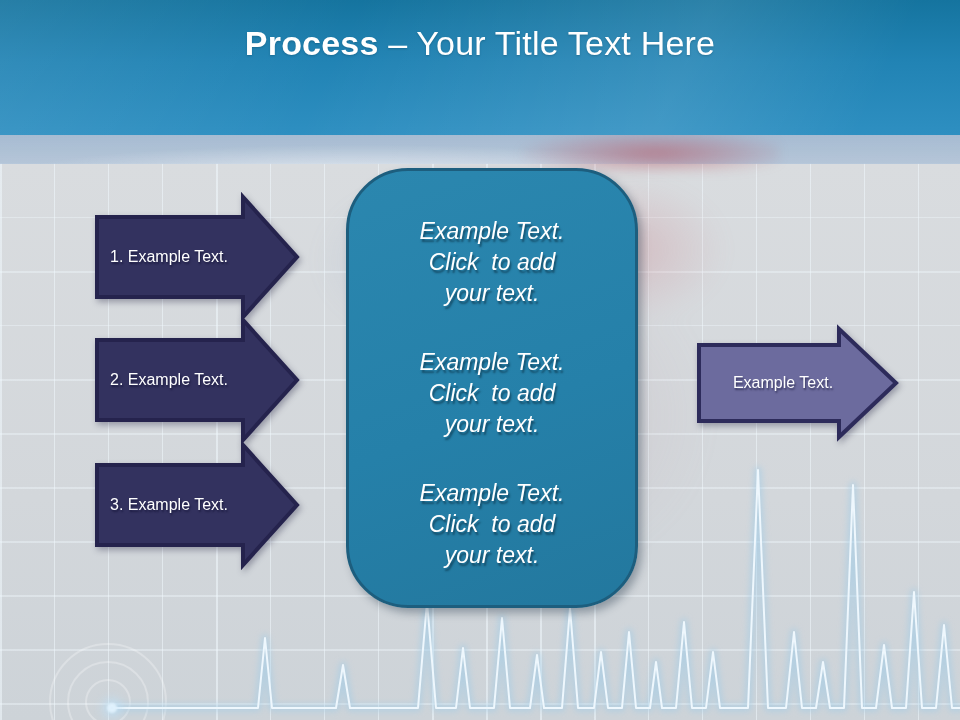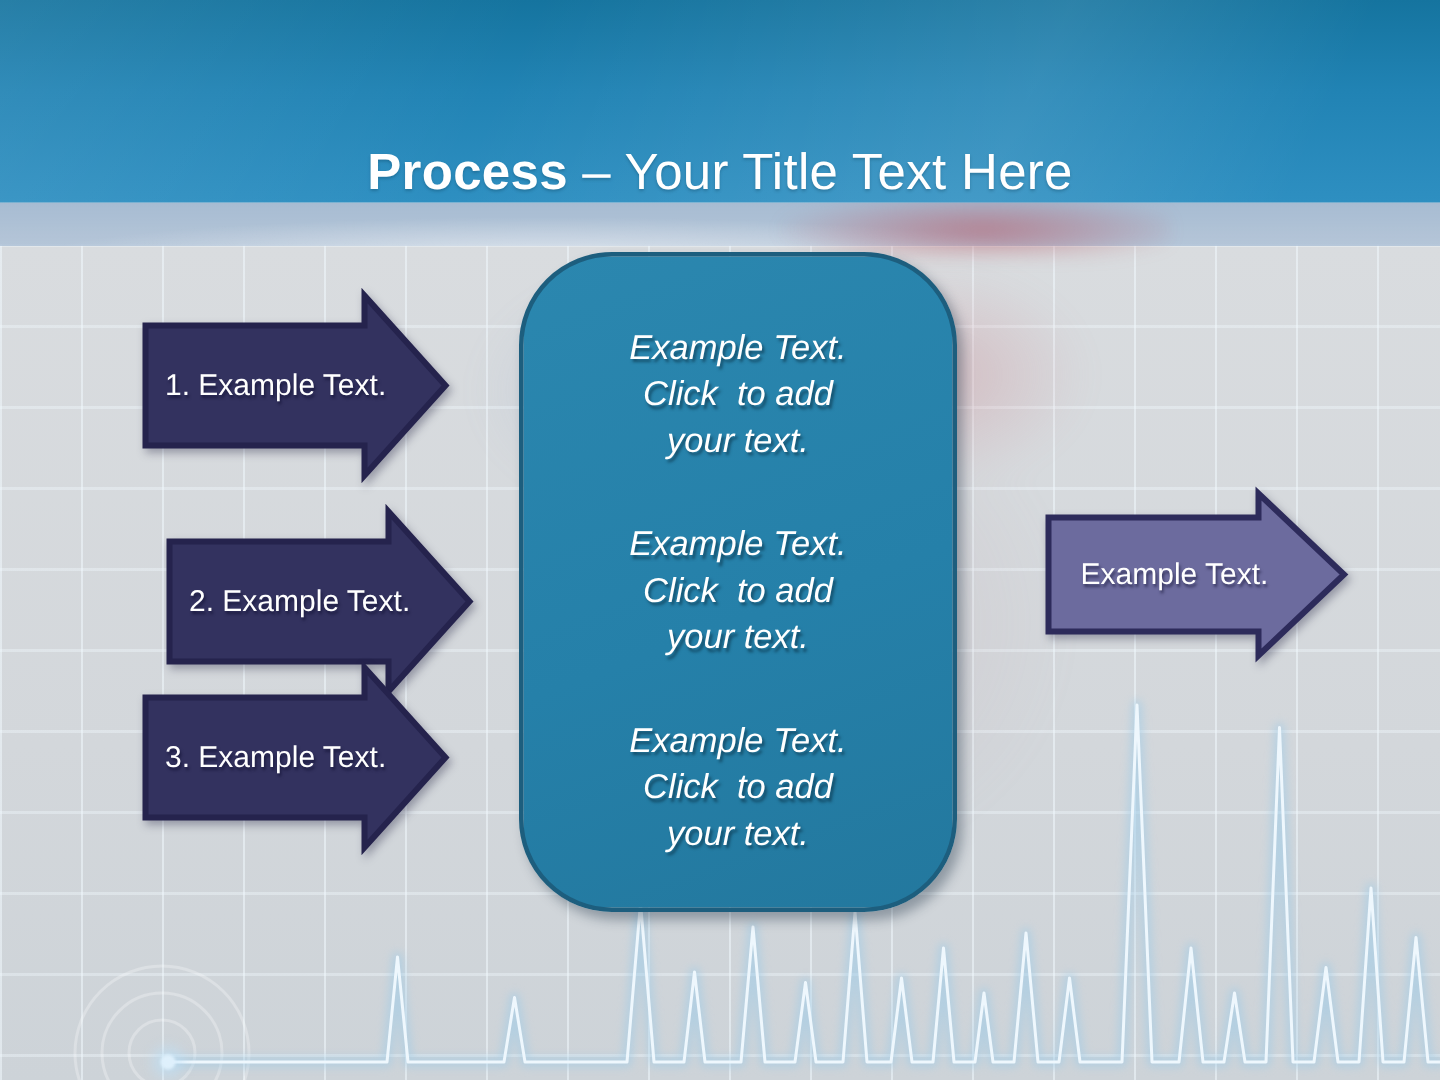--- a/index.html
+++ b/index.html
@@ -36,32 +36,32 @@
     background:radial-gradient(ellipse at 52% 55%, rgba(182,88,102,0.6), rgba(182,88,102,0) 75%);
     filter:blur(5px);
   }
   .ecg{position:absolute;left:0;top:440px;width:960px;height:280px;}
   
   .header{
     position:absolute;left:0;top:0;width:960px;height:135px;
     background:
       linear-gradient(115deg, rgba(255,255,255,0.08) 0%, rgba(255,255,255,0) 35%, rgba(255,255,255,0.1) 70%, rgba(255,255,255,0) 90%),
       linear-gradient(180deg,#15749f 0%,#2183b4 45%,#2e8fc1 100%);
-    display:flex;align-items:flex-end;justify-content:center;
+    display:flex;align-items:flex-start;justify-content:center;
     box-sizing:border-box;padding-top:24px;
   }
   .title{color:#ffffff;font-size:34px;letter-spacing:.2px;white-space:pre;
     text-shadow:0 1px 2px rgba(0,40,60,0.25);}
   .title b{font-weight:bold;}
   
   .shape{position:absolute;}
   .shape svg{display:block;overflow:visible;filter:drop-shadow(2.5px 3.5px 3px rgba(30,30,60,0.35));}
   .arrow-label{
     position:absolute;top:0;height:100%;display:flex;align-items:center;
-    color:#fff;font-size:20px;white-space:pre;
+    color:#fff;font-size:16px;white-space:pre;
     text-shadow:1px 2px 2px rgba(10,10,40,0.55);
   }
   .arrow-left .arrow-label{left:15px;}
   .arrow-right .arrow-label{left:0;width:172px;justify-content:center;}
   .center-box{
     position:absolute;left:346px;top:168px;width:292px;height:440px;
     background:linear-gradient(160deg,#2b87af 0%,#2580a9 55%,#23789e 100%);
     border:3px solid #1d5e7e;border-radius:62px;box-sizing:border-box;
     box-shadow:4px 5px 8px rgba(20,40,60,0.35);
     display:flex;flex-direction:column;justify-content:space-between;
@@ -113,21 +113,21 @@
     <div class="title"><b>Process</b><span> – Your Title Text Here</span></div>
   </div>
 
   <div class="shape arrow-left" style="left:95px;top:194px;width:205px;height:126px;">
     <svg width="205" height="126" viewBox="0 0 205 126">
       <polygon points="2,23 148,23 148,3 202,63 148,123 148,103 2,103" fill="#33325f" stroke="#25234d" stroke-width="4" stroke-linejoin="miter"></polygon>
     </svg>
     <div class="arrow-label">1. Example Text.</div>
   </div>
 
-  <div class="shape arrow-left" style="left:95px;top:338px;width:205px;height:126px;margin-left:16px;">
+  <div class="shape arrow-left" style="left:95px;top:317px;width:205px;height:126px;">
     <svg width="205" height="126" viewBox="0 0 205 126">
       <polygon points="2,23 148,23 148,3 202,63 148,123 148,103 2,103" fill="#33325f" stroke="#25234d" stroke-width="4" stroke-linejoin="miter"></polygon>
     </svg>
     <div class="arrow-label">2. Example Text.</div>
   </div>
 
   <div class="shape arrow-left" style="left:95px;top:442px;width:205px;height:126px;text-align:right;">
     <svg width="205" height="126" viewBox="0 0 205 126">
       <polygon points="2,23 148,23 148,3 202,63 148,123 148,103 2,103" fill="#33325f" stroke="#25234d" stroke-width="4" stroke-linejoin="miter"></polygon>
     </svg>

